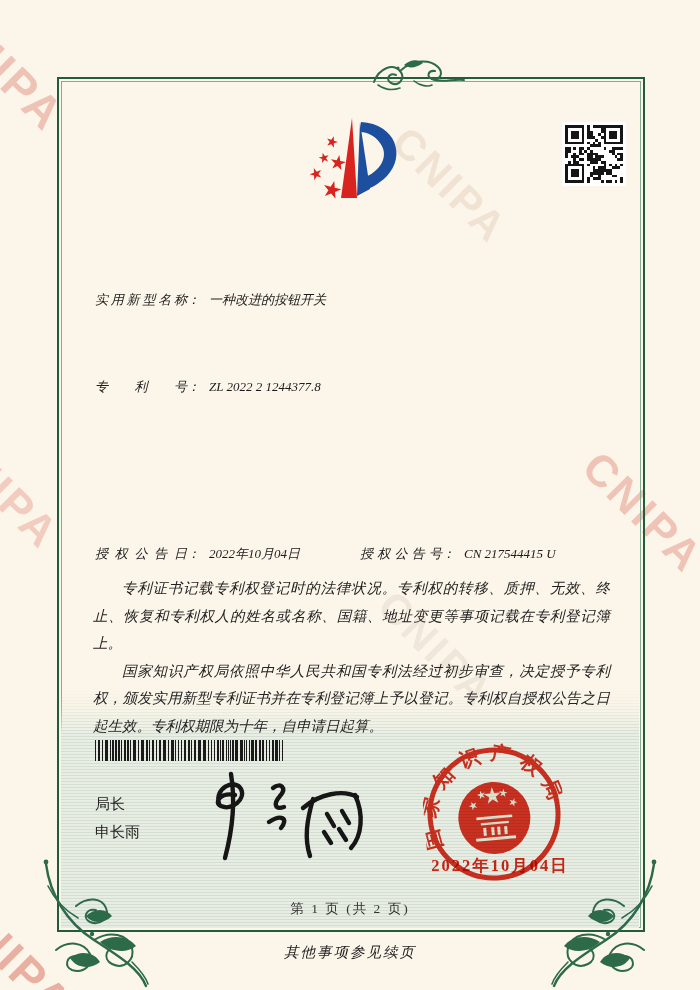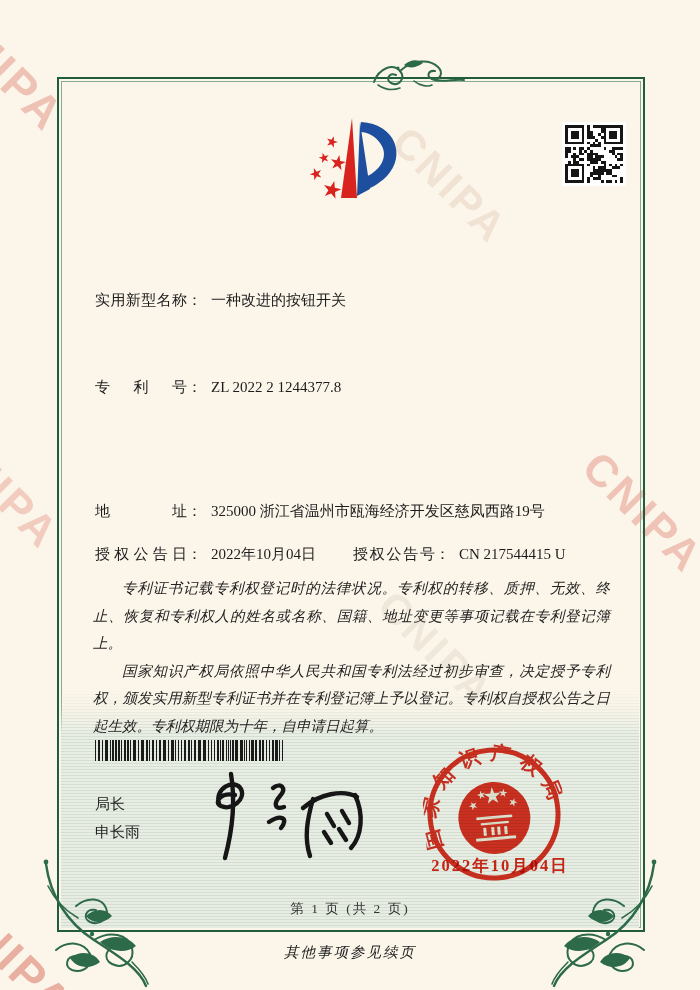--- a/index.html
+++ b/index.html
@@ -39,27 +39,27 @@
   
   .cert-no{position:absolute;left:95px;top:116px;font-size:15px;letter-spacing:4px;}
   .logo{position:absolute;left:290px;top:106px;width:126px;height:102px;}
   .qr{position:absolute;left:562px;top:122px;width:58px;height:58px;background:#fff;
       padding:3px;display:grid;grid-template-columns:repeat(21,1fr);grid-template-rows:repeat(21,1fr);}
   .qr div{background:transparent;}
   .qr div.on{background:#151515;}
   .title{position:absolute;left:57px;top:208px;width:586px;text-align:center;
          font-size:36px;font-weight:bold;letter-spacing:9px;color:#161616;}
   
-  .frow{position:absolute;left:95px;font-size:15px;white-space:nowrap;}
+  .frow{position:absolute;left:95px;font-size:13px;white-space:nowrap;font-style:italic;}
   .fl{display:inline-block;width:92px;text-align:justify;text-align-last:justify;}
   .fv{margin-left:9px;}
   .r1{top:291px}.r2{top:335px}.r3{top:378px}.r4{top:420px}.r5{top:462px}.r6{top:502px}
   .r7{top:545px;width:540px;}
   .grant2{position:absolute;left:258px;top:0;white-space:nowrap;}
-  .grant2 .fl{width:82px;}
+  .grant2 .fl{width:82px;margin-left:7px;}
   
   .body-text{position:absolute;left:93px;top:575px;width:517px;font-size:14.5px;
     line-height:27.5px;text-align:justify;font-style:italic;color:#222;}
   .body-text p{margin:0;text-indent:2em;}
   
   .barcode{position:absolute;left:95px;top:740px;width:188px;height:21px;
     display:flex;align-items:stretch;overflow:hidden;}
   .barcode div{height:100%;}
   .barcode .b{background:#1a1a1a;}
   
@@ -591,23 +591,20 @@
       <div></div>
       <div class="on"></div>
     </div>
 
 
   <div class="frow r1">
     <span class="fl">实用新型名称</span><span>：</span><span class="fv">一种改进的按钮开关</span>
   </div>
   <div class="frow r3">
     <span class="fl">专利号</span><span>：</span><span class="fv">ZL 2022 2 1244377.8</span>
-  </div>
-  <div class="frow r6">
-    <span class="fl">地址</span><span>：</span><span class="fv">325000 浙江省温州市瓯海经济开发区慈凤西路19号</span>
   </div>
   <div class="frow r7">
     <span class="fl">授权公告日</span><span>：</span><span class="fv">2022年10月04日</span>
     <span class="grant2">
       <span class="fl">授权公告号</span><span>：</span><span class="fv">CN 217544415 U</span>
     </span>
   </div>
 
   <div class="body-text">
     <p>专利证书记载专利权登记时的法律状况。专利权的转移、质押、无效、终止、恢复和专利权人的姓名或名称、国籍、地址变更等事项记载在专利登记簿上。</p>

